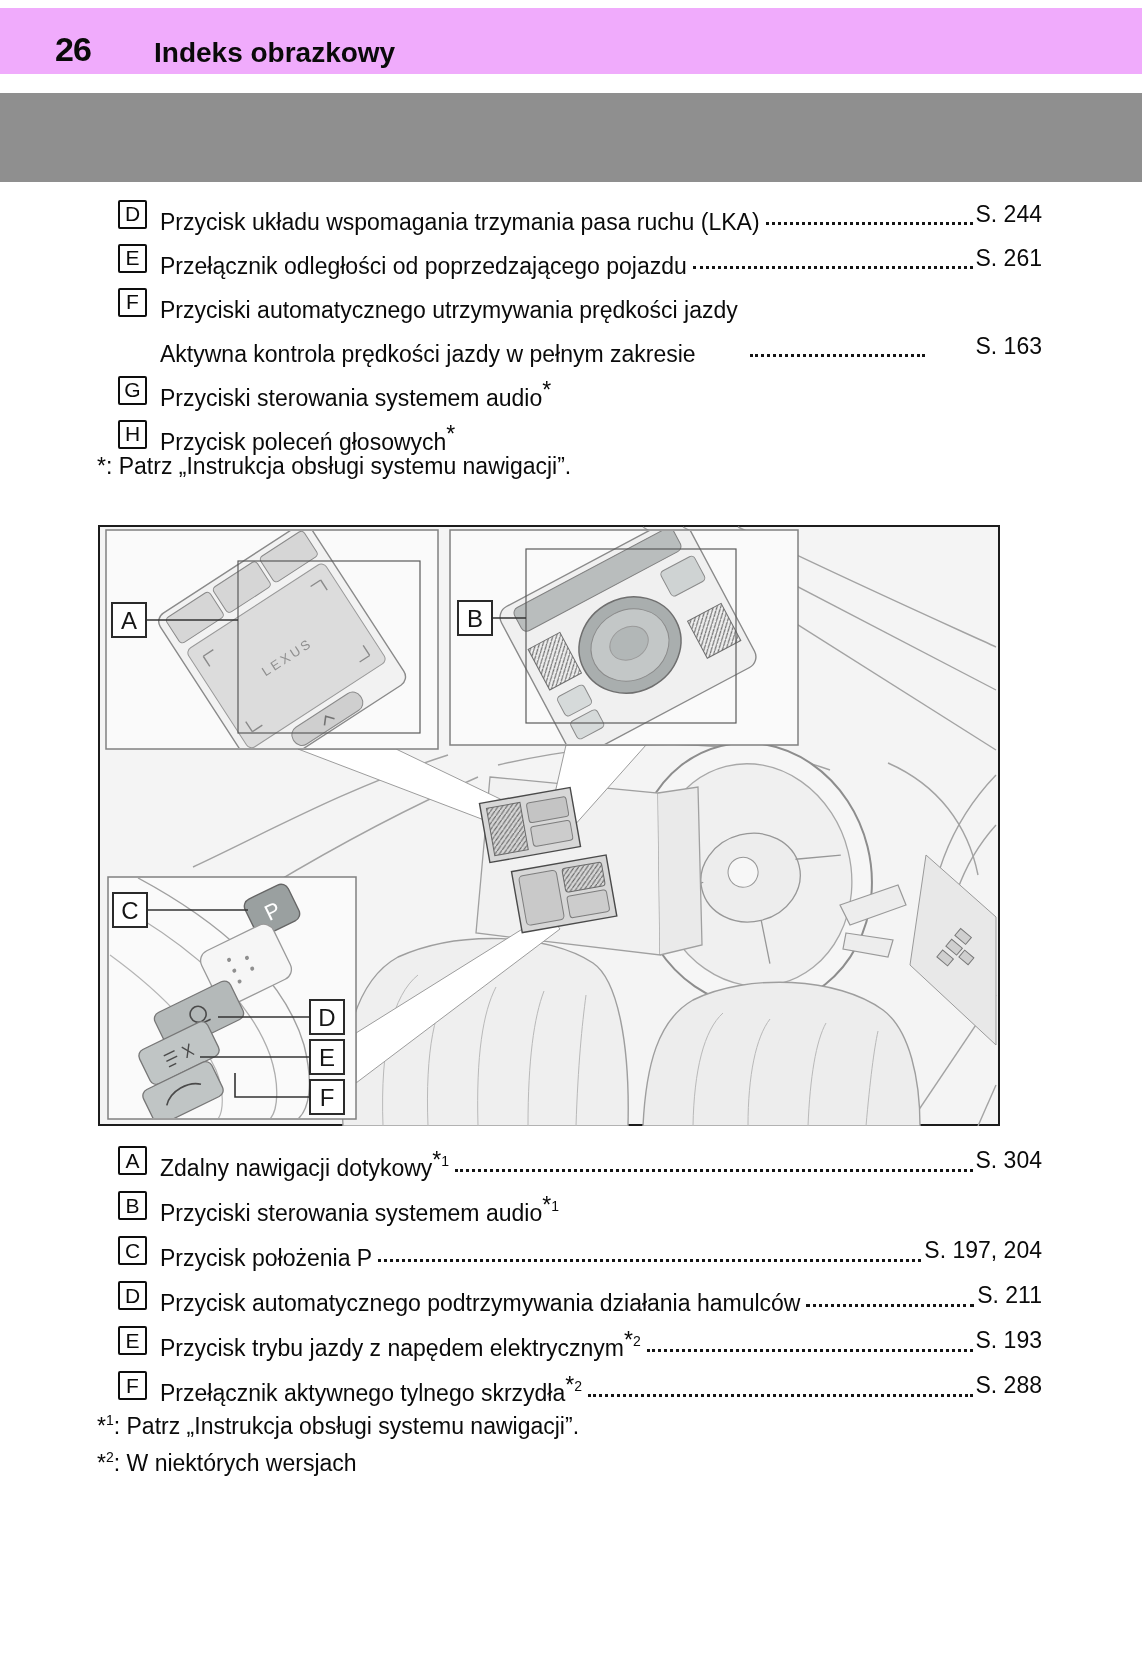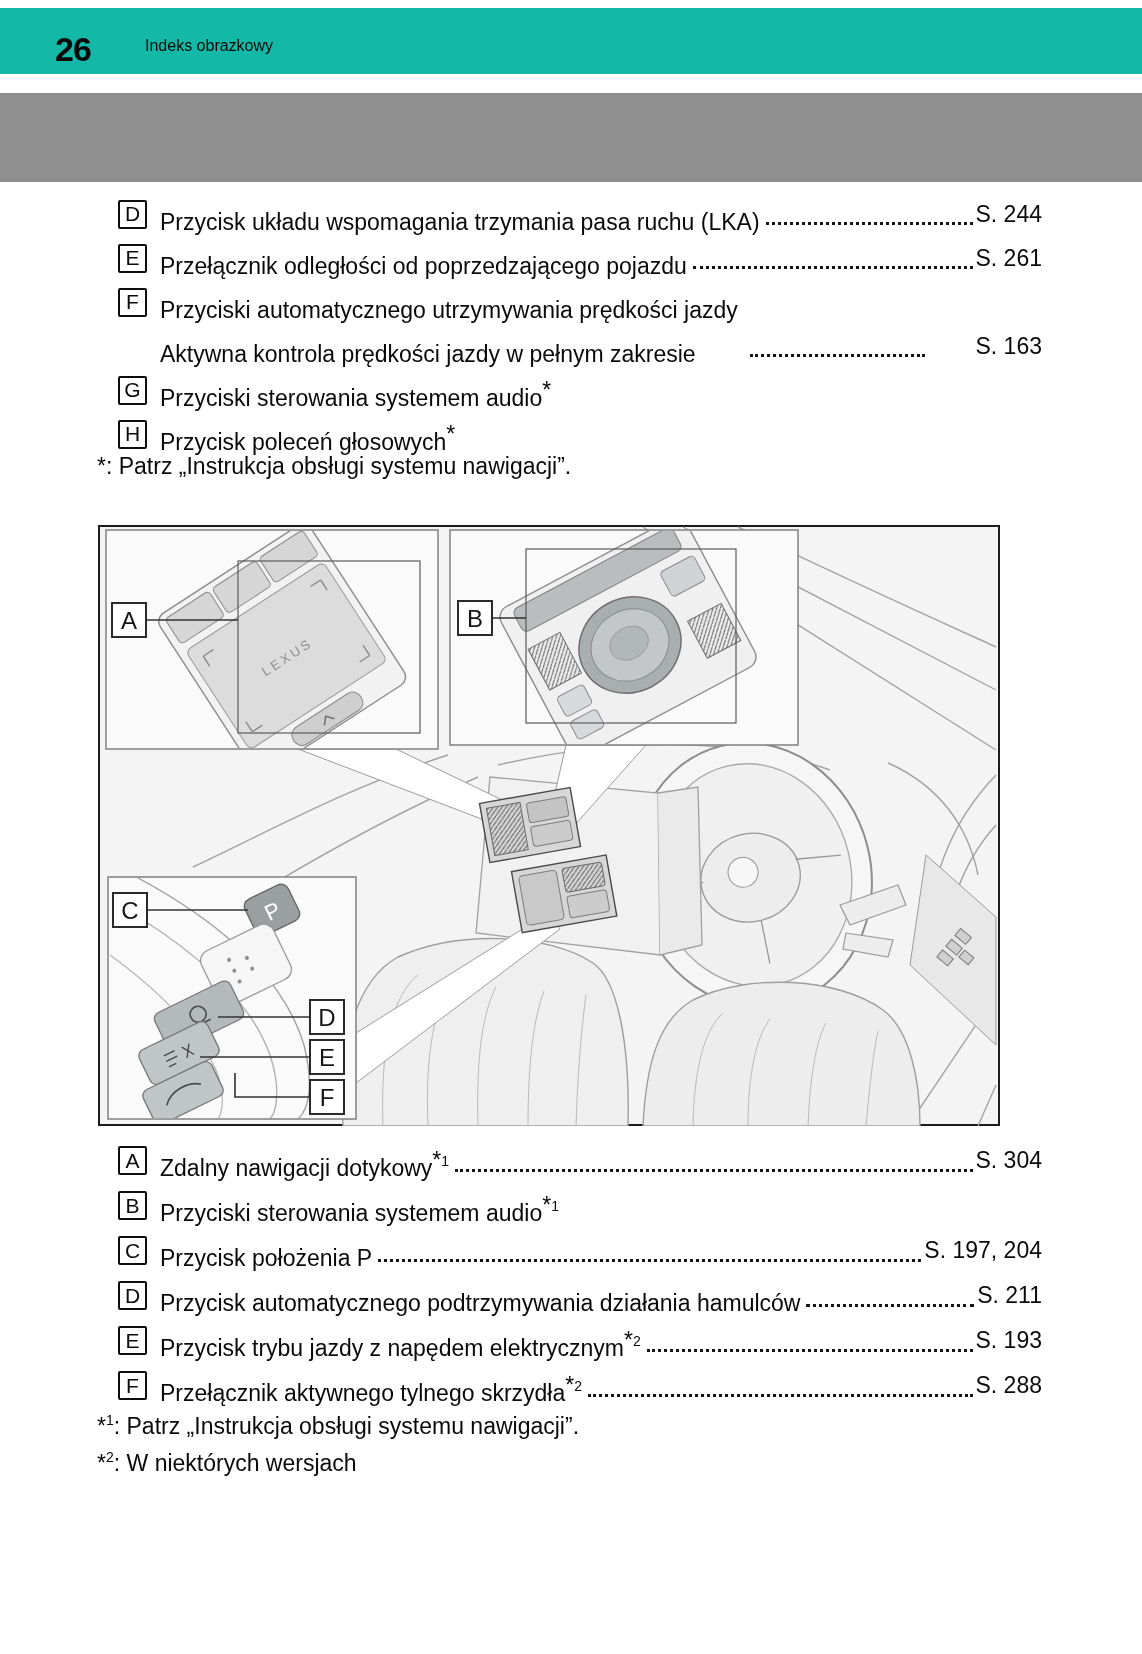--- a/index.html
+++ b/index.html
@@ -1,22 +1,22 @@
 <!DOCTYPE html>
 <html><head>
 <meta charset="utf-8">
 <style>
   * { margin:0; padding:0; box-sizing:border-box; }
   html,body { width:1142px; height:1654px; background:#ffffff; font-family:"Liberation Sans", sans-serif; color:#0a0a0a; }
   #page { position:relative; width:1142px; height:1654px; overflow:hidden; background:#fff; }
 
   
-  .header-bar { position:absolute; left:0; top:8px; width:1142px; height:66px; background:#14b8a6; }
+  .header-bar { position:absolute; left:0; top:8px; width:1142px; height:66px; background:#f0abfc; }
   .page-number { position:absolute; left:55px; top:22px; font-size:34px; font-weight:bold; letter-spacing:-1px; }
-  .section-title { position:absolute; left:145px; top:29px; font-size:16px; font-weight:normal; }
+  .section-title { position:absolute; left:154px; top:29px; font-size:28px; font-weight:bold; }
   .gray-band { position:absolute; left:0; top:93px; width:1142px; height:89px; background:#8f8f8f; }
 
   
   .index-list { position:absolute; left:118px; width:924px; }
   #top-list { top:192px; }
   #bottom-list { top:1138px; }
   .irow { display:flex; align-items:center; height:44px; }
   #bottom-list .irow { height:45px; }
   .lbox { flex:0 0 auto; width:29px; height:29px; border:2px solid #0d0d0d; border-radius:2px; background:#fff;
           display:flex; align-items:center; justify-content:center; font-size:21px; margin-right:13px; }

